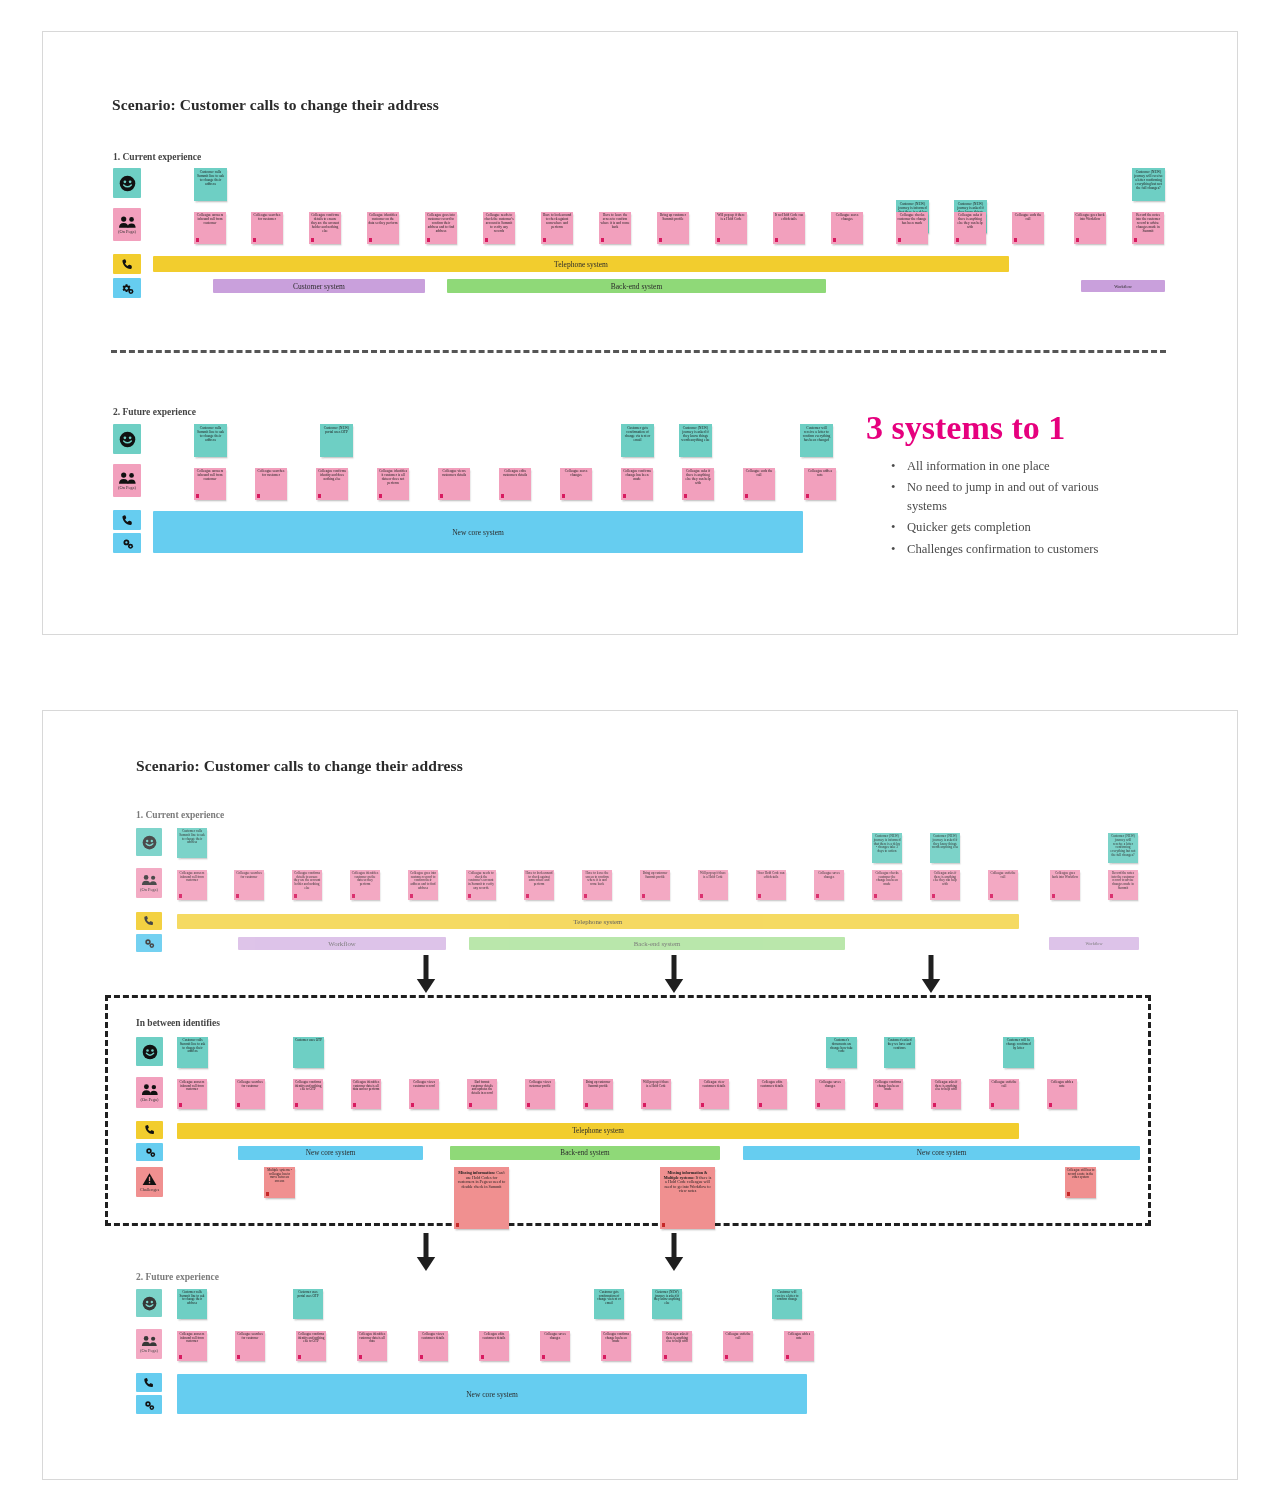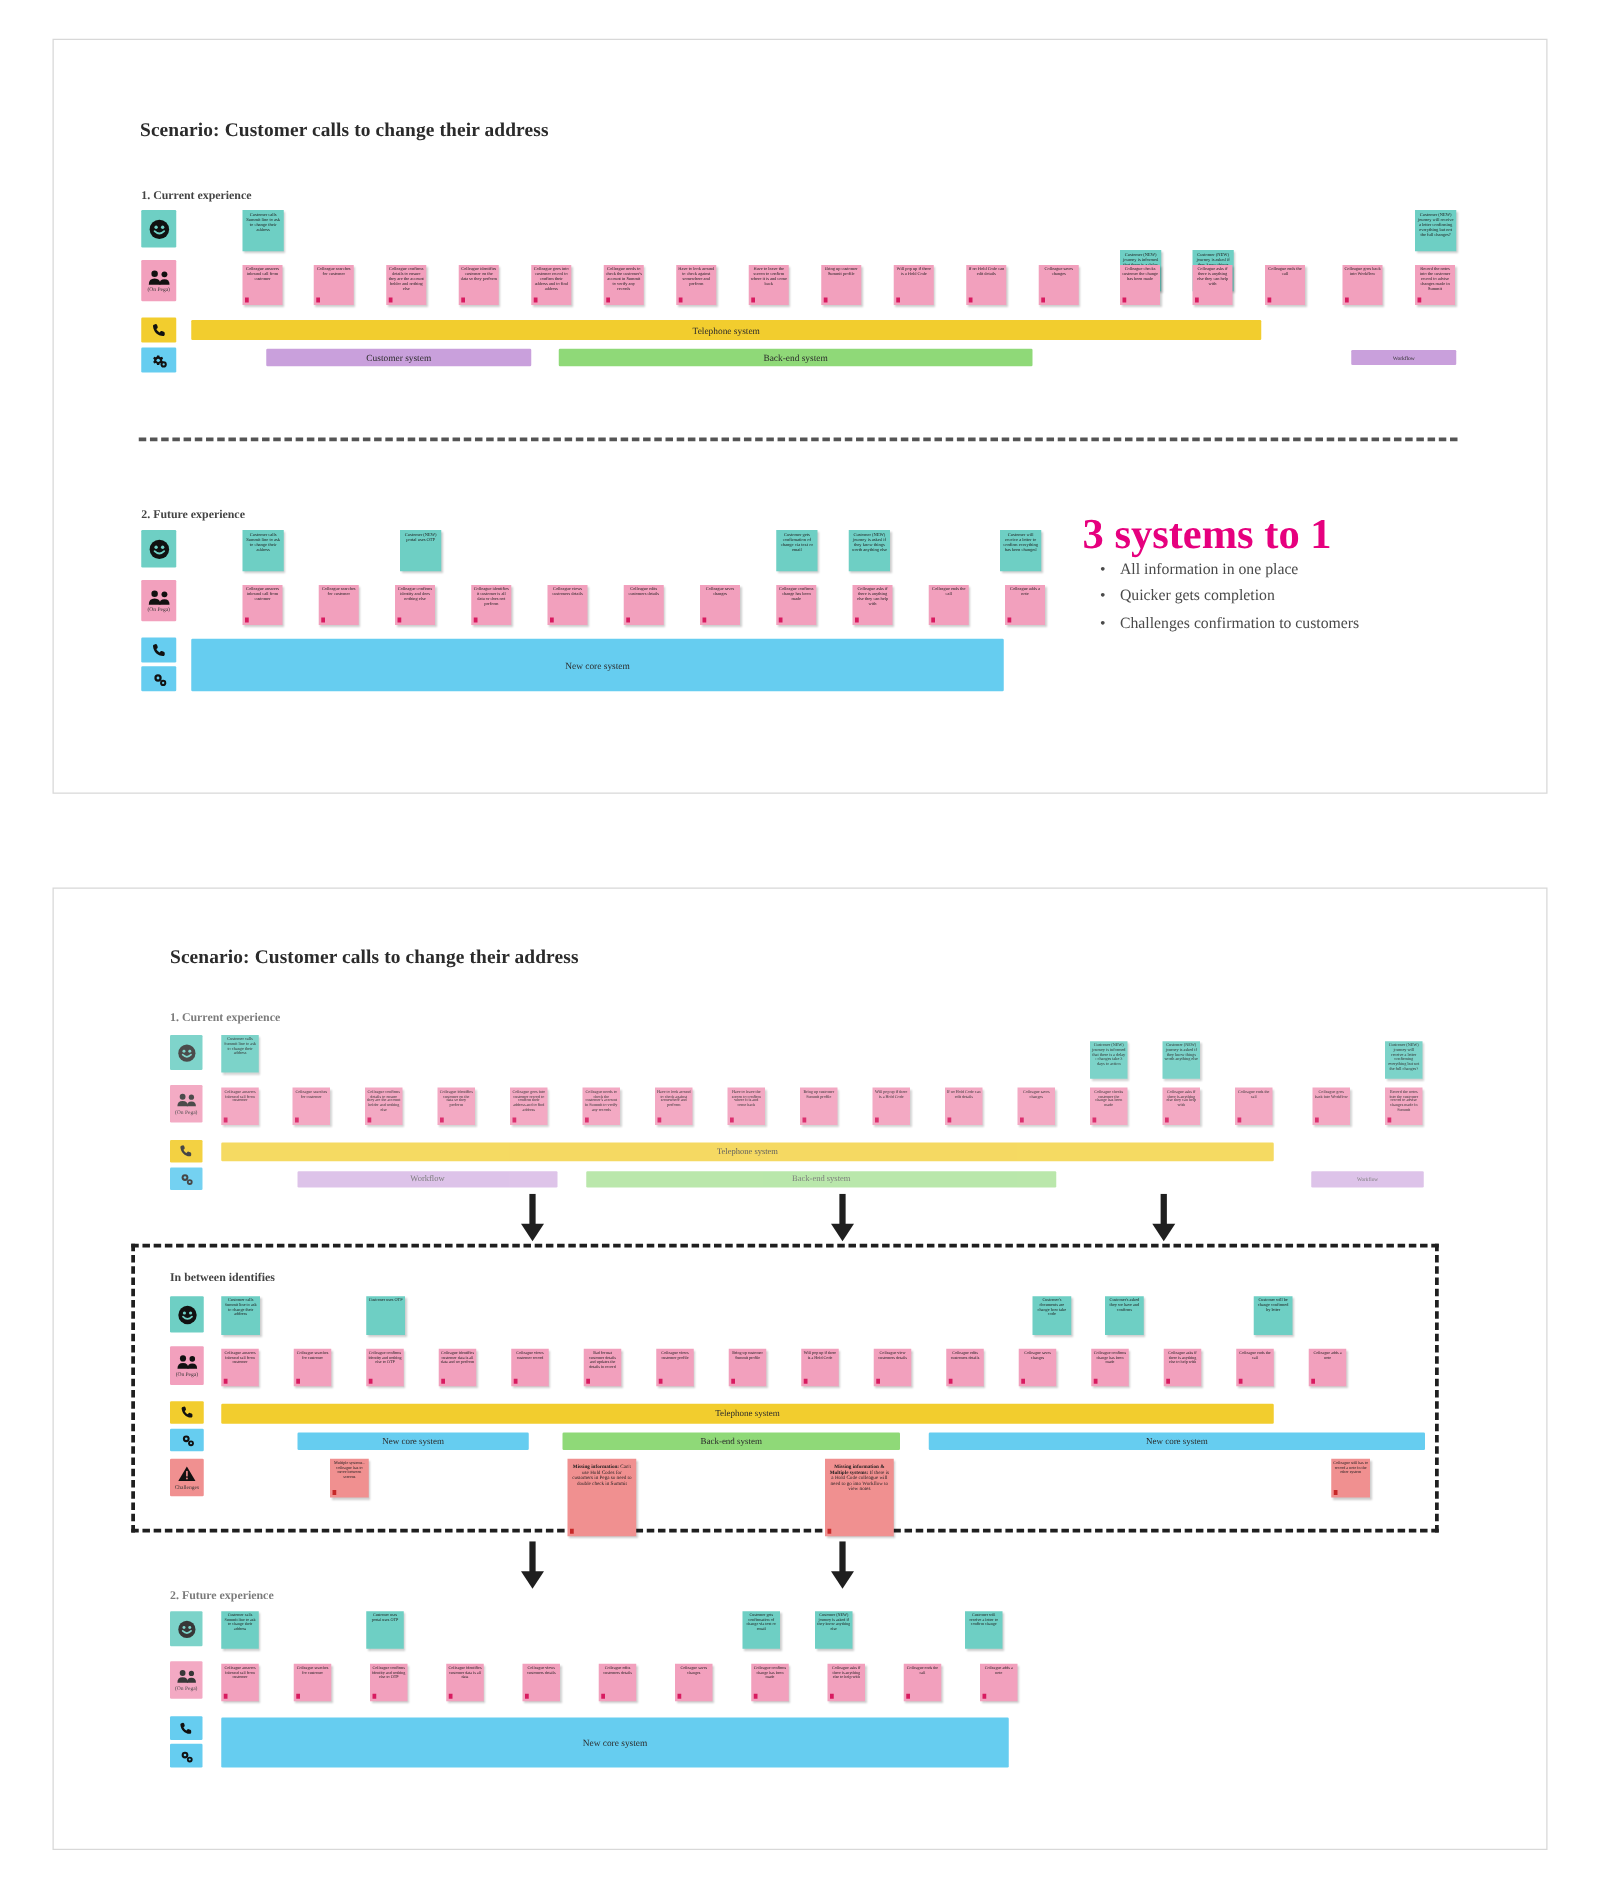--- a/index.html
+++ b/index.html
@@ -113,21 +113,21 @@
     border-top: 3px dashed #555;
   }
   .callout-title {
     position: absolute;
     color: #e6007e;
     font-weight: bold;
     white-space: nowrap;
   }
   .callout-list {
     position: absolute;
-    margin: 1px;
+    margin: 12px;
     padding: 0 0 0 22px;
     color: #4a4a4a;
     list-style: none;
   }
   .callout-list li {
     position: relative;
     margin-bottom: 3px;
   }
   .callout-list li:before {
     content: "\2022";
@@ -287,20 +287,21 @@
     <div class="note pink" style="left:578px; top:436px; width:32px; height:32px; font-size:3.5px;">Colleague confirms change has been made<i class="dot"></i></div>
     <div class="note pink" style="left:639px; top:436px; width:32px; height:32px; font-size:3.5px;">Colleague asks if there is anything else they can help with<i class="dot"></i></div>
     <div class="note pink" style="left:700px; top:436px; width:32px; height:32px; font-size:3.5px;">Colleague ends the call<i class="dot"></i></div>
     <div class="note pink" style="left:761px; top:436px; width:32px; height:32px; font-size:3.5px;">Colleague adds a note<i class="dot"></i></div>
 
     <div class="bar bar-new" style="left:110px; top:479px; width:650px; height:42px; font-size:7.5px;">New core system</div>
 
     <div class="callout-title" style="left:823px; top:377px; font-size:34px;">3 systems to 1</div>
     <ul class="callout-list" style="left:830px; top:413px; width:255px; font-size:12.6px; line-height:1.46;">
       <li>All information in one place</li>
+      <li>No need to jump in and out of various systems</li>
       <li>Quicker gets completion</li>
       <li>Challenges confirmation to customers</li>
     </ul>
 
    </div>
   </div>
 
   <div class="slide" id="slide-2">
    <div class="slide-inner">
 

